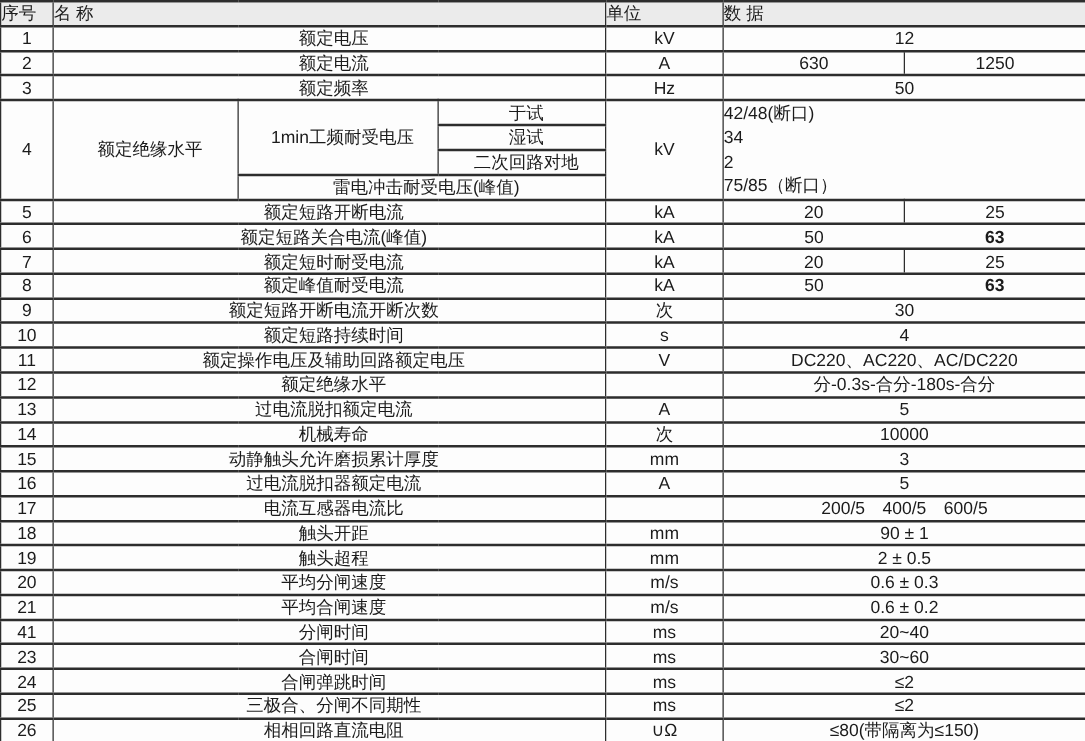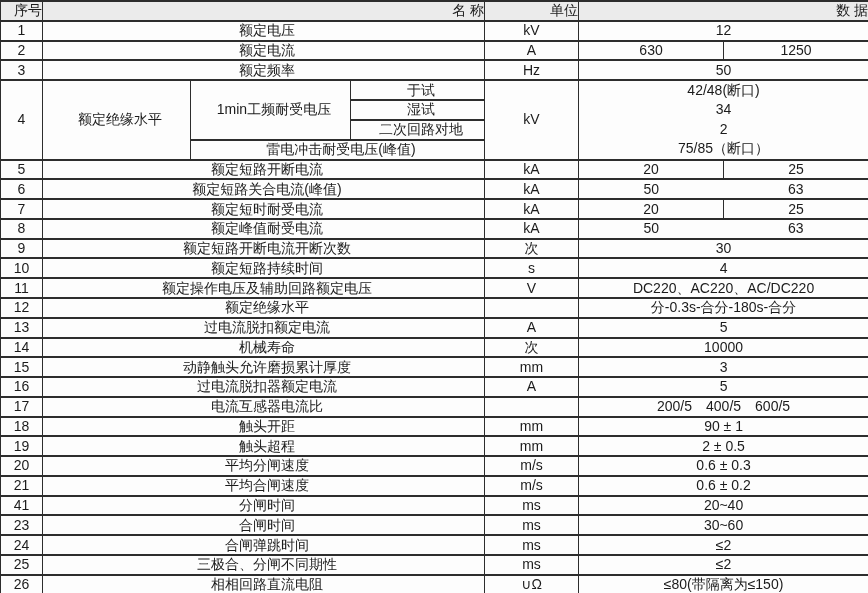--- a/index.html
+++ b/index.html
@@ -9,27 +9,27 @@
     width:868px;height:593px;
     font-family:"Liberation Sans","DejaVu Sans",sans-serif;
     font-size:14px;color:#1b1b1b;
   }
   th,td{
     border:solid #2d2d2d;border-width:2px 1px;
     padding:0;overflow:hidden;white-space:nowrap;
     line-height:17px;font-weight:normal;
   }
   tr.r{height:19.766px;}
-  thead th{background:#ebebeb;text-align:right;}
+  thead th{background:#ebebeb;text-align:left;}
   .c{text-align:center;}
   .l{text-align:center;padding-left:7px;}
   td.ndr{border-right:hidden;}
-  td.ndl{border-left:hidden;}
+  td.ndl{border-left:hidden;font-weight:bold;}
   td.stack{vertical-align:middle;}
-  td.stack div{height:19.4px;line-height:19.4px;text-align:center;}
+  td.stack div{height:19.4px;line-height:19.4px;text-align:left;}
   .pre{white-space:pre;}
 </style>
 </head>
 <body>
 
 <div class="wrap">
 <table>
   <colgroup>
     <col style="width:42px">
         <col style="width:148px">

